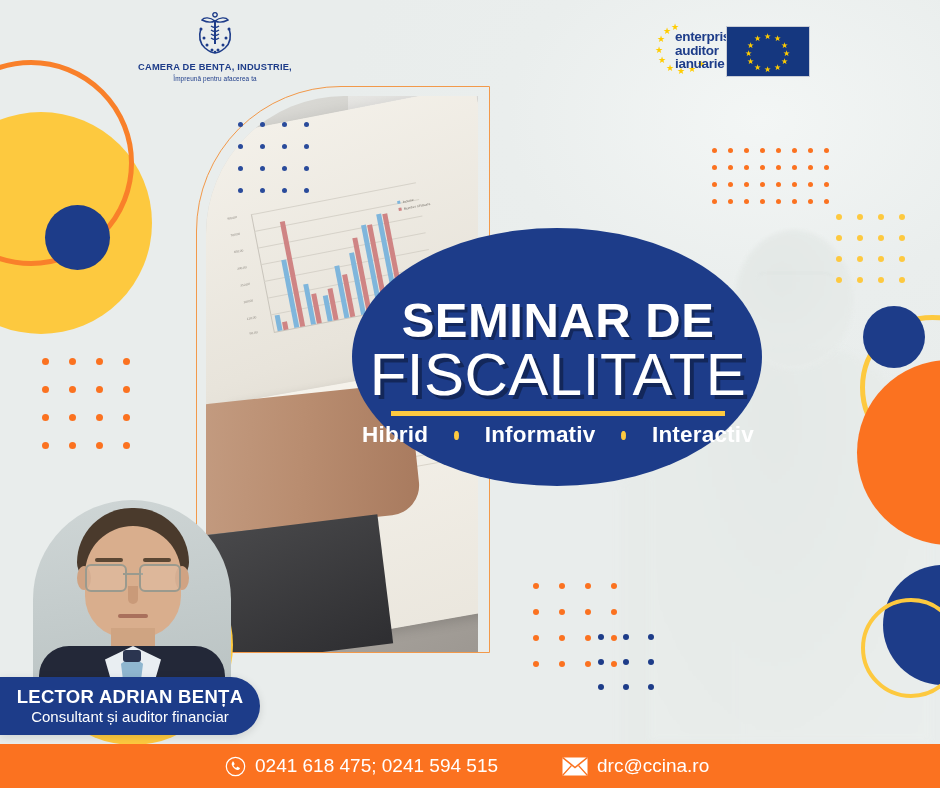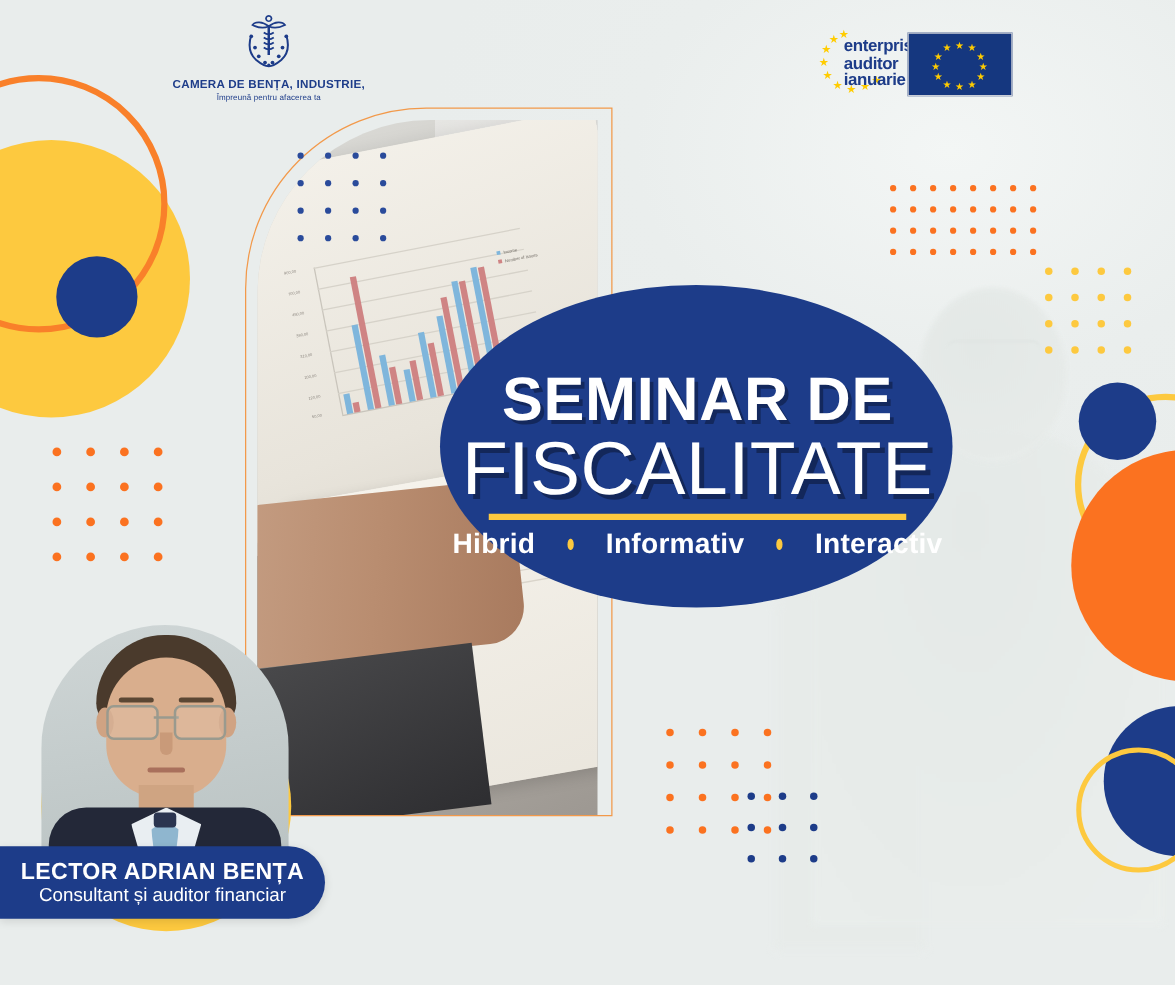--- a/index.html
+++ b/index.html
@@ -572,14 +572,35 @@
       <span class="star" style="left:47px;top:37px">★</span>
       <span class="star" style="left:37px;top:39px">★</span>
       <span class="star" style="left:27px;top:37px">★</span>
       <span class="star" style="left:20px;top:31px">★</span>
       <span class="star" style="left:18px;top:23px">★</span>
       <span class="star" style="left:20px;top:15px">★</span>
       <span class="star" style="left:27px;top:8px">★</span>
     </div>
   </div>
 
+  <div id="footer">
+    <div id="footer-phone">
+      <span class="ico">
+        <svg width="21" height="21" viewBox="0 0 24 24">
+          <circle cx="12" cy="12" r="10.5" fill="none" stroke="#fff" stroke-width="1.4"></circle>
+          <path d="M8.4 6.6c.5-.4 1.2-.3 1.5.3l.9 1.6c.3.5.2 1-.2 1.4l-.6.5c-.2.2-.2.4-.1.6.5 1 1.5 2 2.5 2.5.2.1.4.1.6-.1l.5-.6c.4-.4.9-.5 1.4-.2l1.6.9c.6.3.7 1 .3 1.5-.7.9-1.9 1.3-3 .9-2.6-.8-5.2-3.4-6-6-.4-1.1 0-2.3.9-3z" fill="#fff"></path>
+        </svg>
+      </span>
+      <span>0241 618 475;  0241 594 515</span>
+    </div>
+    <div id="footer-email">
+      <span class="ico">
+        <svg width="26" height="19" viewBox="0 0 26 19">
+          <rect x="0.5" y="0.5" width="25" height="18" fill="#fff"></rect>
+          <path d="M0.5 0.5 L13 10.5 L25.5 0.5" fill="none" stroke="#fb7220" stroke-width="1.6"></path>
+          <path d="M0.5 18.5 L9.5 8.5 M25.5 18.5 L16.5 8.5" fill="none" stroke="#fb7220" stroke-width="1.2"></path>
+        </svg>
+      </span>
+      <span>drc@ccina.ro</span>
+    </div>
+  </div>
 
 </div>
 
 </body></html>

